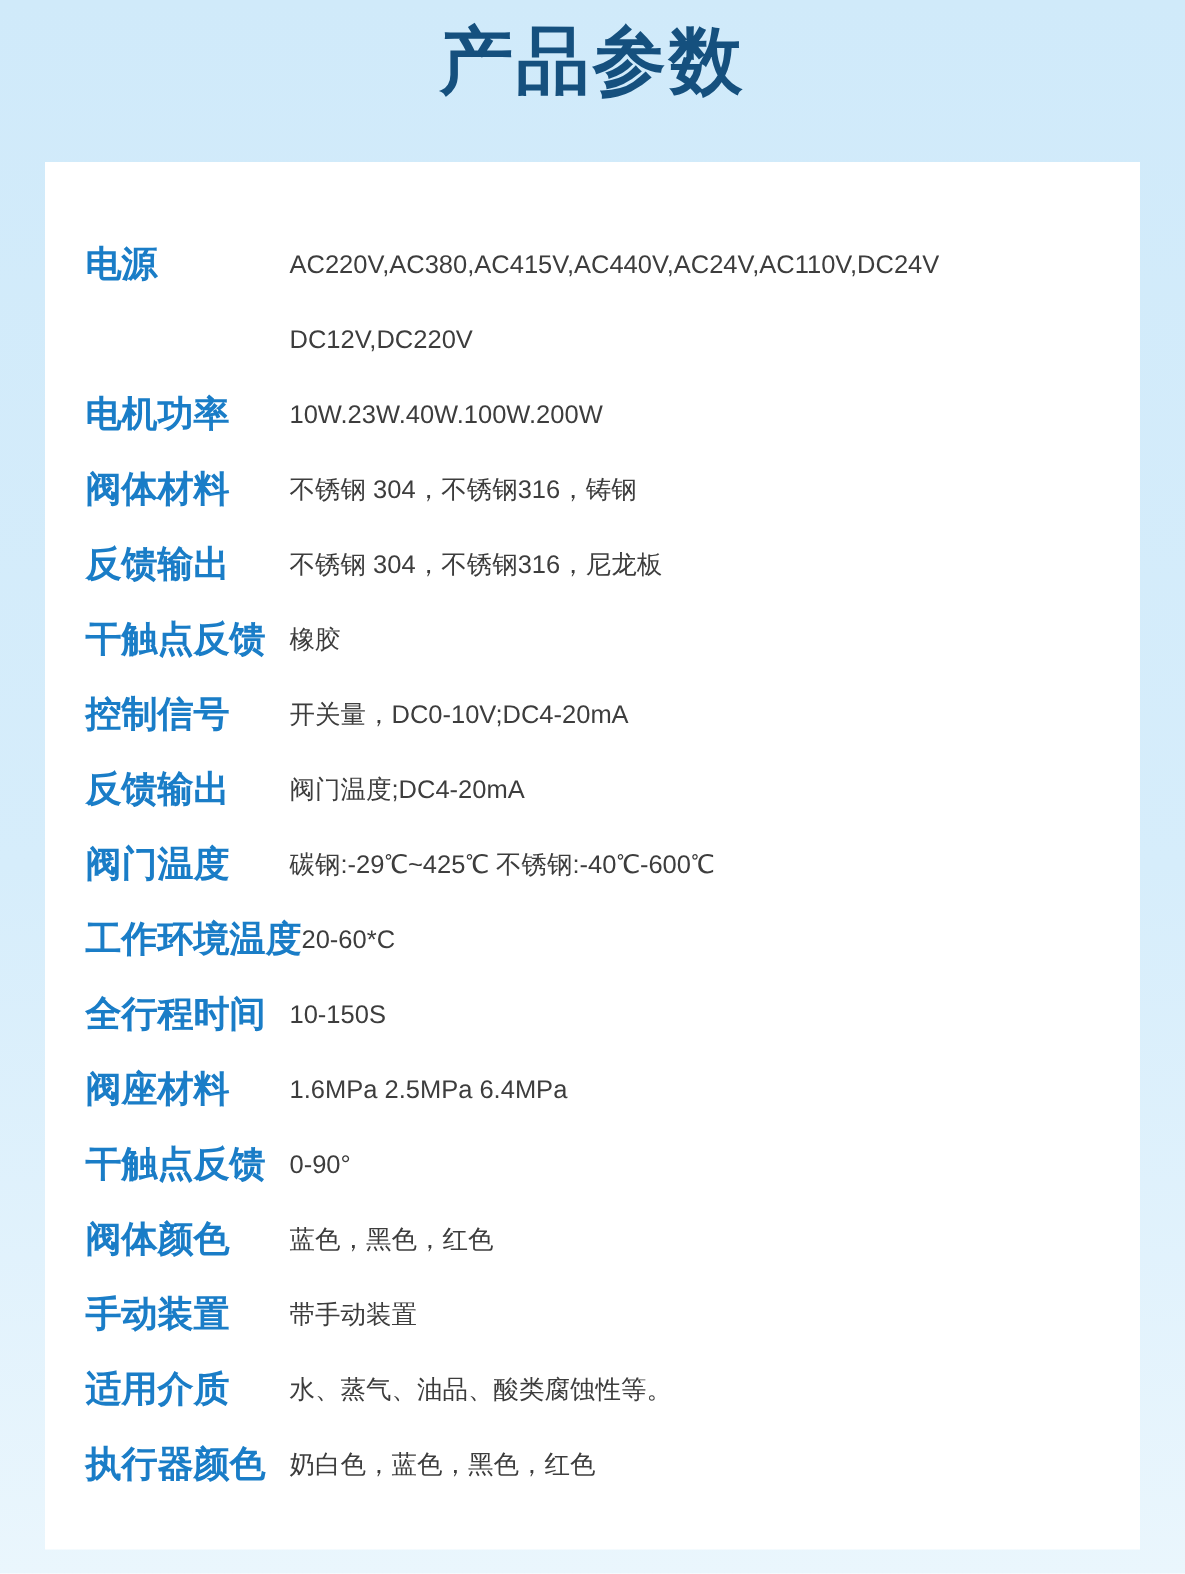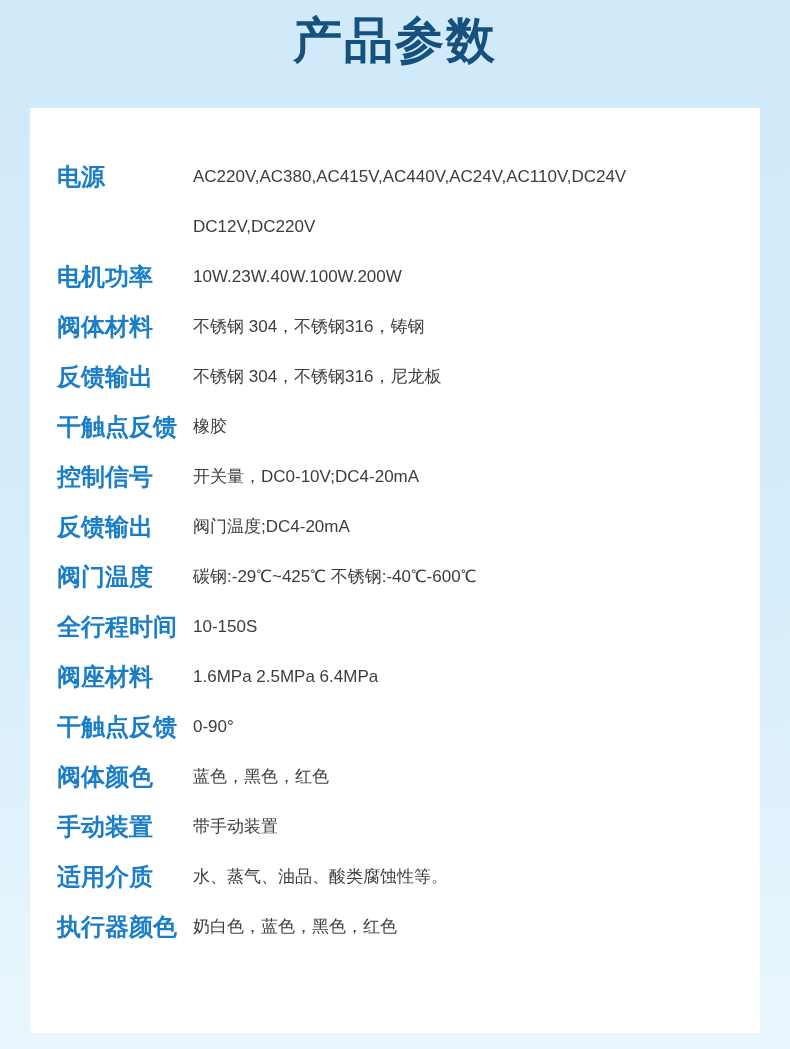--- a/index.html
+++ b/index.html
@@ -108,20 +108,24 @@
       <div class="row">
         <div class="label">反馈输出</div>
         <div class="value">阀门温度;DC4-20mA</div>
       </div>
 
       <div class="row">
         <div class="label">阀门温度</div>
         <div class="value">碳钢:-29℃~425℃ 不锈钢:-40℃-600℃</div>
       </div>
 
+      <div class="row">
+        <div class="label">工作环境温度</div>
+        <div class="value">20-60*C</div>
+      </div>
 
       <div class="row">
         <div class="label">全行程时间</div>
         <div class="value">10-150S</div>
       </div>
 
       <div class="row">
         <div class="label">阀座材料</div>
         <div class="value">1.6MPa 2.5MPa 6.4MPa</div>
       </div>

